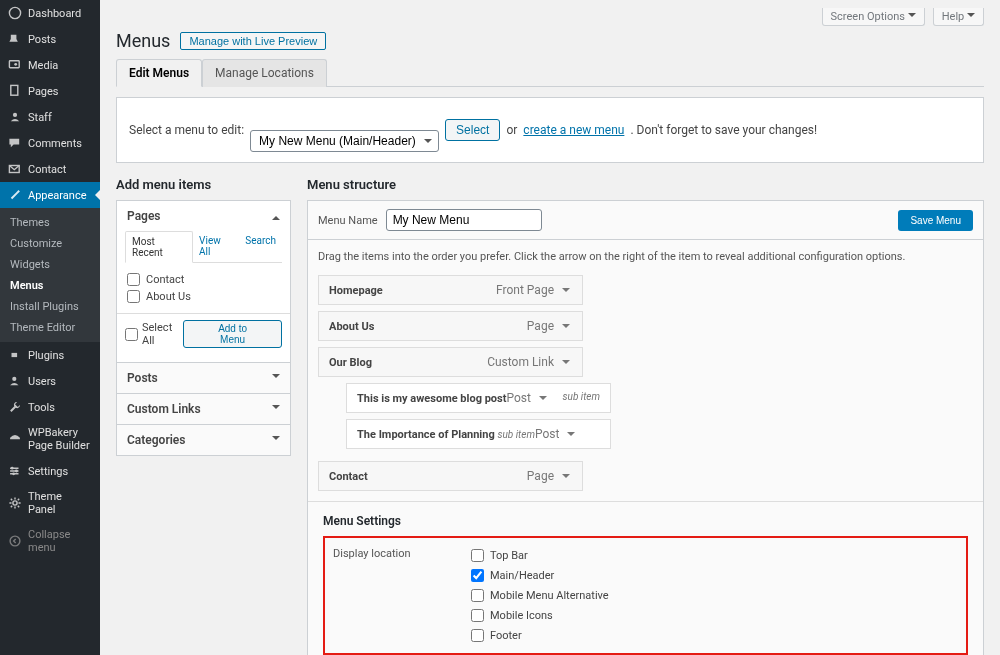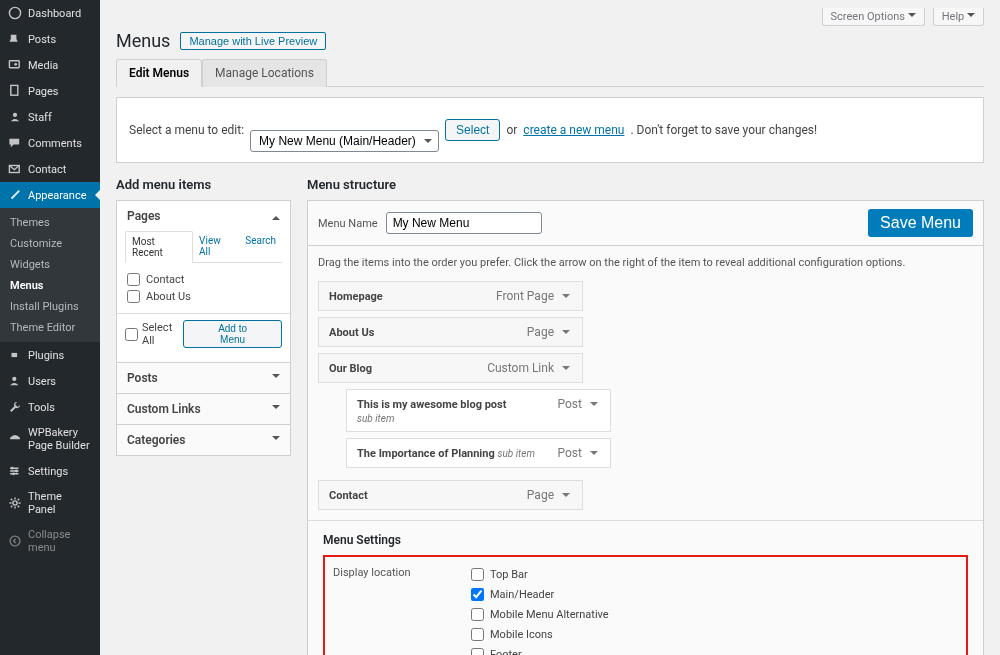--- a/index.html
+++ b/index.html
@@ -58,28 +58,28 @@
 
   .acc-foot { display: flex; justify-content: space-between; align-items: center; padding: 6px 8px; border-top: 1px solid #ddd; margin-top: 6px; }
   .acc-foot .all { display: flex; align-items: center; gap: 4px; font-size: 11px; }
   .btn-sm { border: 1px solid #0071a1; color: #0071a1; background: #f3f5f6; border-radius: 3px; padding: 2px 22px; font-size: 10px; cursor: pointer; }
 
   .menu-box { border: 1px solid #ccd0d4; background: #fafafa; }
   .menu-top { display: flex; justify-content: space-between; align-items: center; padding: 8px 10px; border-bottom: 1px solid #ccd0d4; background: #fafafa; }
   .menu-name-row { display: flex; align-items: center; gap: 8px; }
   .menu-name-row label { font-size: 11px; color: #555; }
   .text-input { border: 1px solid #7e8993; border-radius: 3px; padding: 3px 6px; font-size: 12px; width: 156px; }
-  .btn-primary { background: #007cba; color: #fff; border: none; border-radius: 3px; padding: 5px 12px; font-size: 16px; cursor: pointer; }
+  .btn-primary { background: #007cba; color: #fff; border: none; border-radius: 3px; padding: 5px 12px; font-size: 10px; cursor: pointer; }
 
   .instructions { font-size: 11px; color: #555; padding: 10px 10px 6px 10px; }
 
   .menu-items { padding: 0 10px 10px 10px; }
   .menu-item { border: 1px solid #ddd; background: #f7f7f7; display: flex; justify-content: space-between; align-items: center; padding: 7px 10px; margin-top: 6px; font-size: 11px; position: relative; }
   .menu-item .type { color: #777; font-size: 12px; display: flex; align-items: center; gap: 6px; }
-  .menu-item.sub { margin-left: 28px; flex-direction: column; align-items: stretch; gap: 2px; background: #fff; }
+  .menu-item.sub { margin-left: 28px; flex-direction: row; align-items: stretch; gap: 2px; background: #fff; }
   .menu-item.sub .mi-head { display: flex; justify-content: space-between; align-items: center; }
   .sub-label { color: #777; font-style: italic; font-size: 10px; }
   .chev { width: 12px; height: 12px; display: inline-block; position: relative; }
   .chev::before { content: ""; position: absolute; border: 4px solid transparent; border-top-color: #777; left: 2px; top: 4px; }
 
   .settings { padding: 12px 15px 15px 15px; border-top: 1px solid #ddd; }
   .settings h3 { font-size: 12px; margin-bottom: 8px; color: #23282d; font-weight: 600; }
   .setting-row { display: flex; align-items: flex-start; gap: 8px; padding: 3px 0; font-size: 11px; }
   .setting-label { width: 130px; flex-shrink: 0; color: #555; font-size: 11px; }
   .setting-opts { display: flex; flex-direction: column; gap: 3px; font-size: 11px; }

